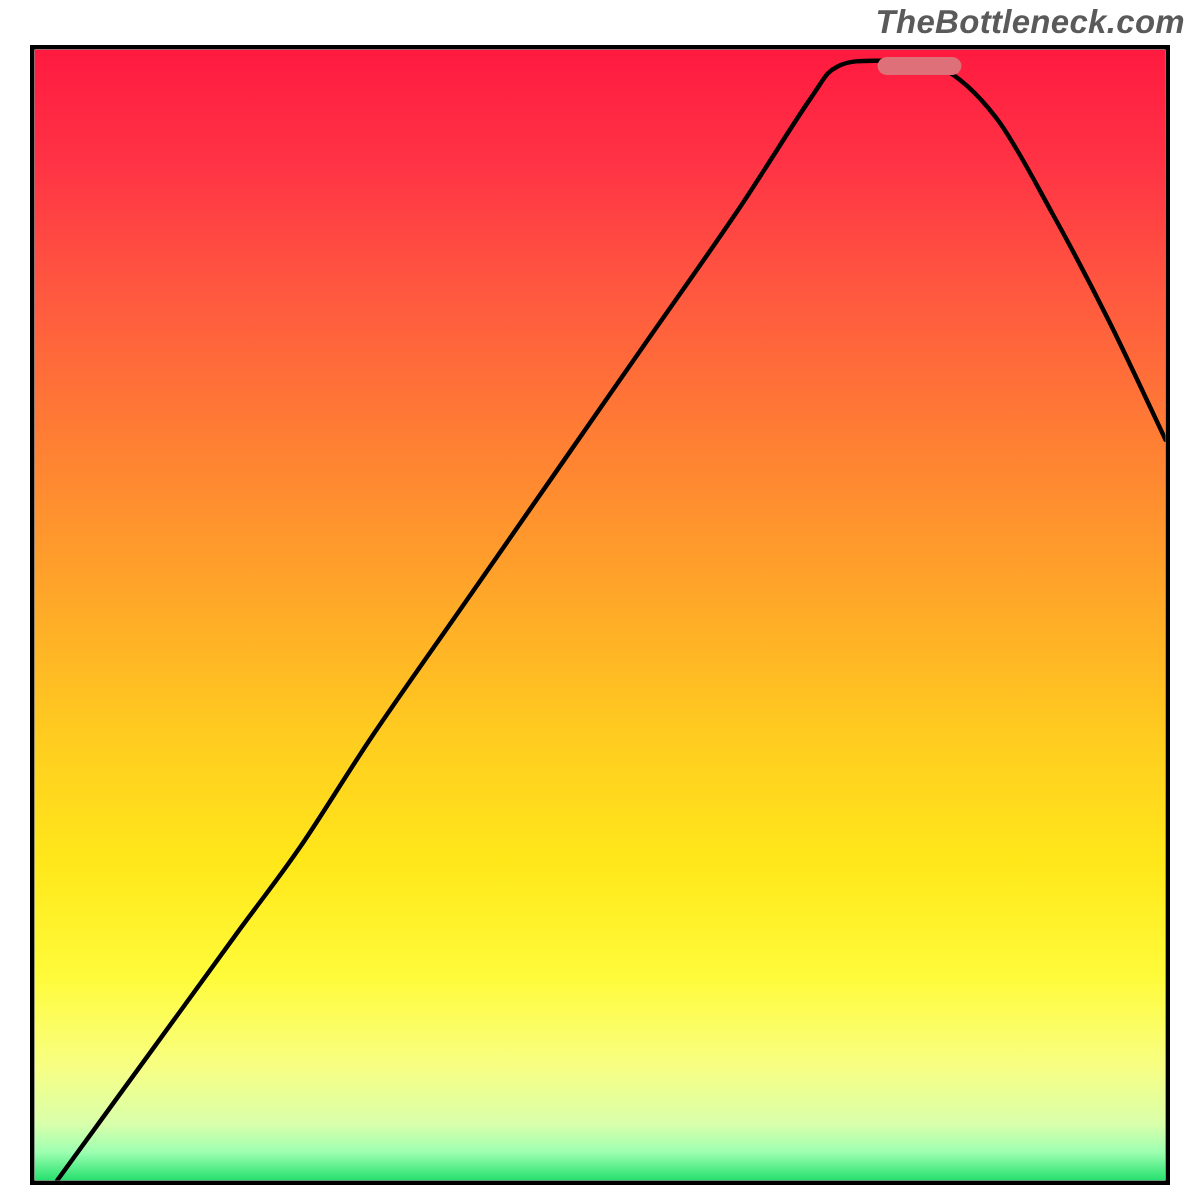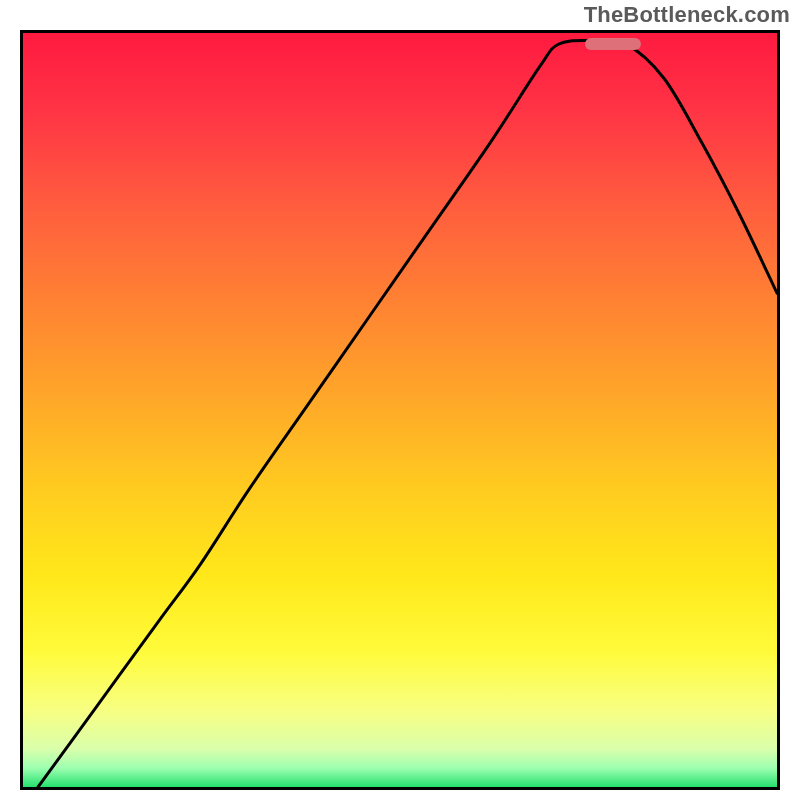--- a/index.html
+++ b/index.html
@@ -8,20 +8,21 @@
     width: 800px;
     height: 800px;
     background: #ffffff;
     font-family: Arial, Helvetica, sans-serif;
     overflow: hidden;
   }
   .stage {
     position: relative;
     width: 800px;
     height: 700px;
+    font-style: italic;
   }
   .watermark {
     position: absolute;
     top: 2px;
     right: 10px;
     color: #5a5a5a;
     font-size: 22px;
     font-weight: 600;
     letter-spacing: 0.2px;
     user-select: none;

